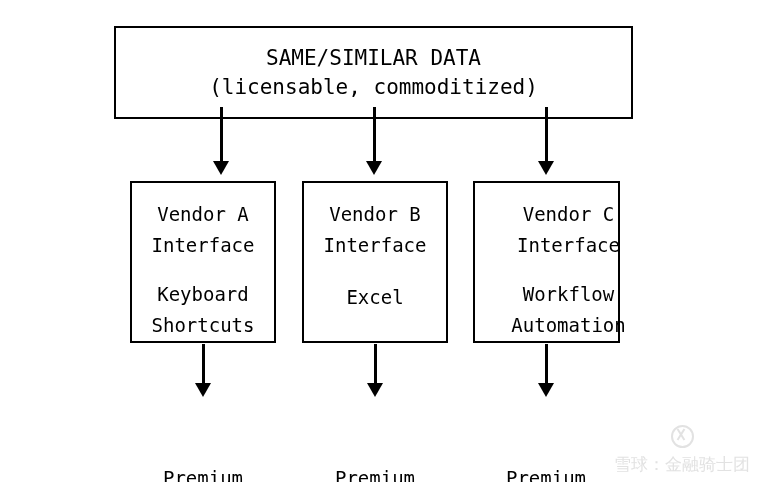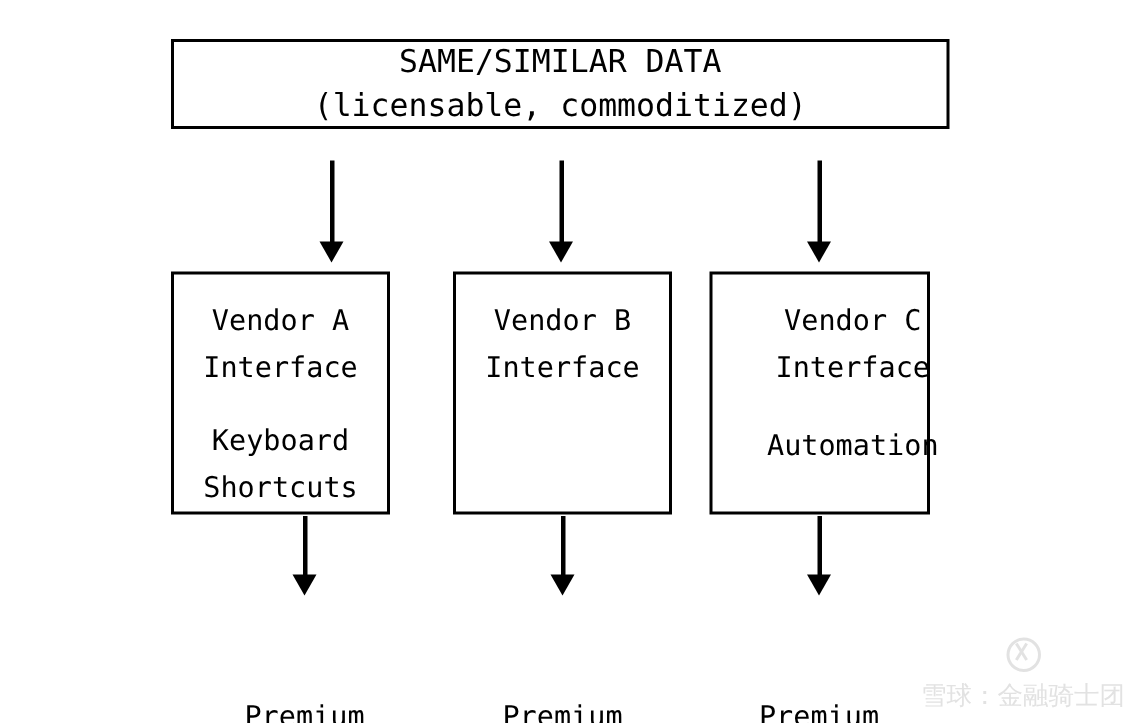--- a/index.html
+++ b/index.html
@@ -27,37 +27,37 @@
     flex-direction: column;
     align-items: center;
     justify-content: center;
     text-align: center;
   }
 
   #top-box {
     left: 114px;
     top: 26px;
     width: 519px;
-    height: 60px;
+    height: 93px;
   }
   #top-box .line {
     font-size: 21px;
     line-height: 29px;
     letter-spacing: 0px;
     white-space: pre;
   }
 
   .vendor-box {
     top: 181px;
     width: 146px;
     height: 162px;
     justify-content: flex-start;
     padding-top: 16px;
   }
-  #vendor-box-a { left: 114px; }
+  #vendor-box-a { left: 130px; }
   #vendor-box-b { left: 302px; }
   #vendor-box-c { left: 473px; }
   #vendor-box-c { width: 147px; padding-left: 44px; }
 
   .vendor-box .line {
     font-size: 19px;
     line-height: 31px;
     white-space: pre;
   }
   .vendor-box .spacer {
@@ -190,26 +190,28 @@
     <div class="line">Interface</div>
     <div class="spacer"></div>
     <div class="line">Keyboard</div>
     <div class="line">Shortcuts</div>
   </div>
 
   <div class="box vendor-box" id="vendor-box-b">
     <div class="line">Vendor B</div>
     <div class="line">Interface</div>
     <div class="spacer"></div>
+    <div class="line">Excel</div>
   </div>
 
   <div class="box vendor-box" id="vendor-box-c">
     <div class="line">Vendor C</div>
     <div class="line">Interface</div>
     <div class="spacer"></div>
+    <div class="line">Workflow</div>
     <div class="line">Automation</div>
   </div>
 
   <div class="arrow arrow-bottom" id="arrow-bottom-a">
     <div class="shaft"></div>
     <div class="head"></div>
   </div>
   <div class="arrow arrow-bottom" id="arrow-bottom-b">
     <div class="shaft"></div>
     <div class="head"></div>

